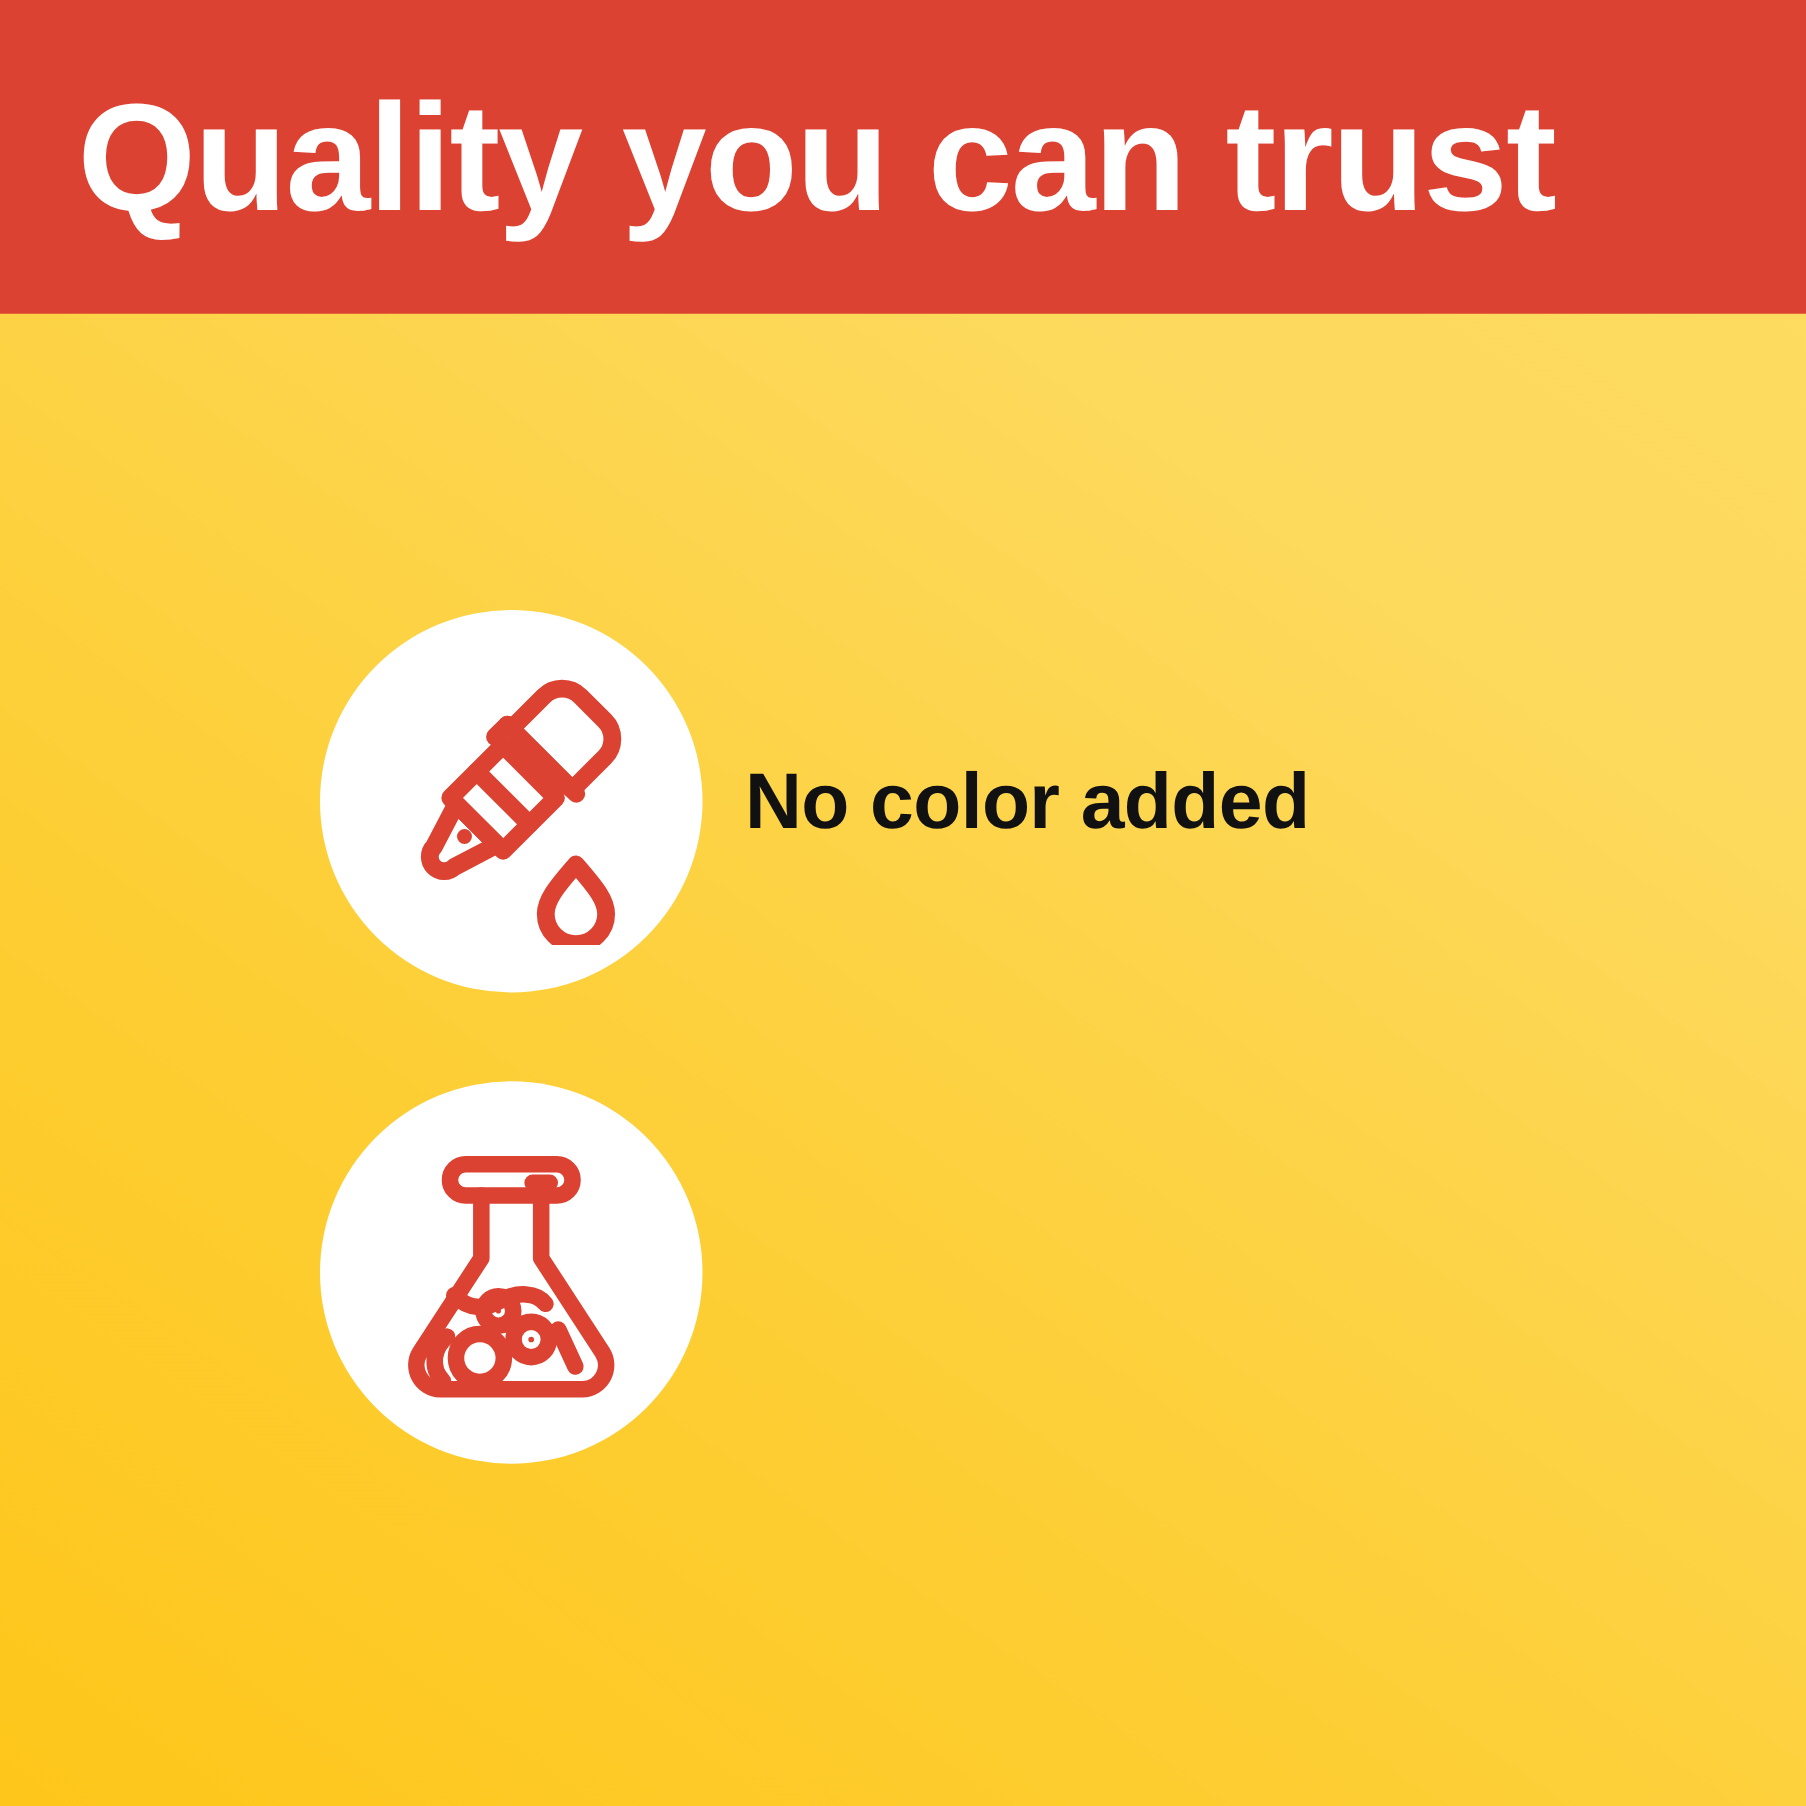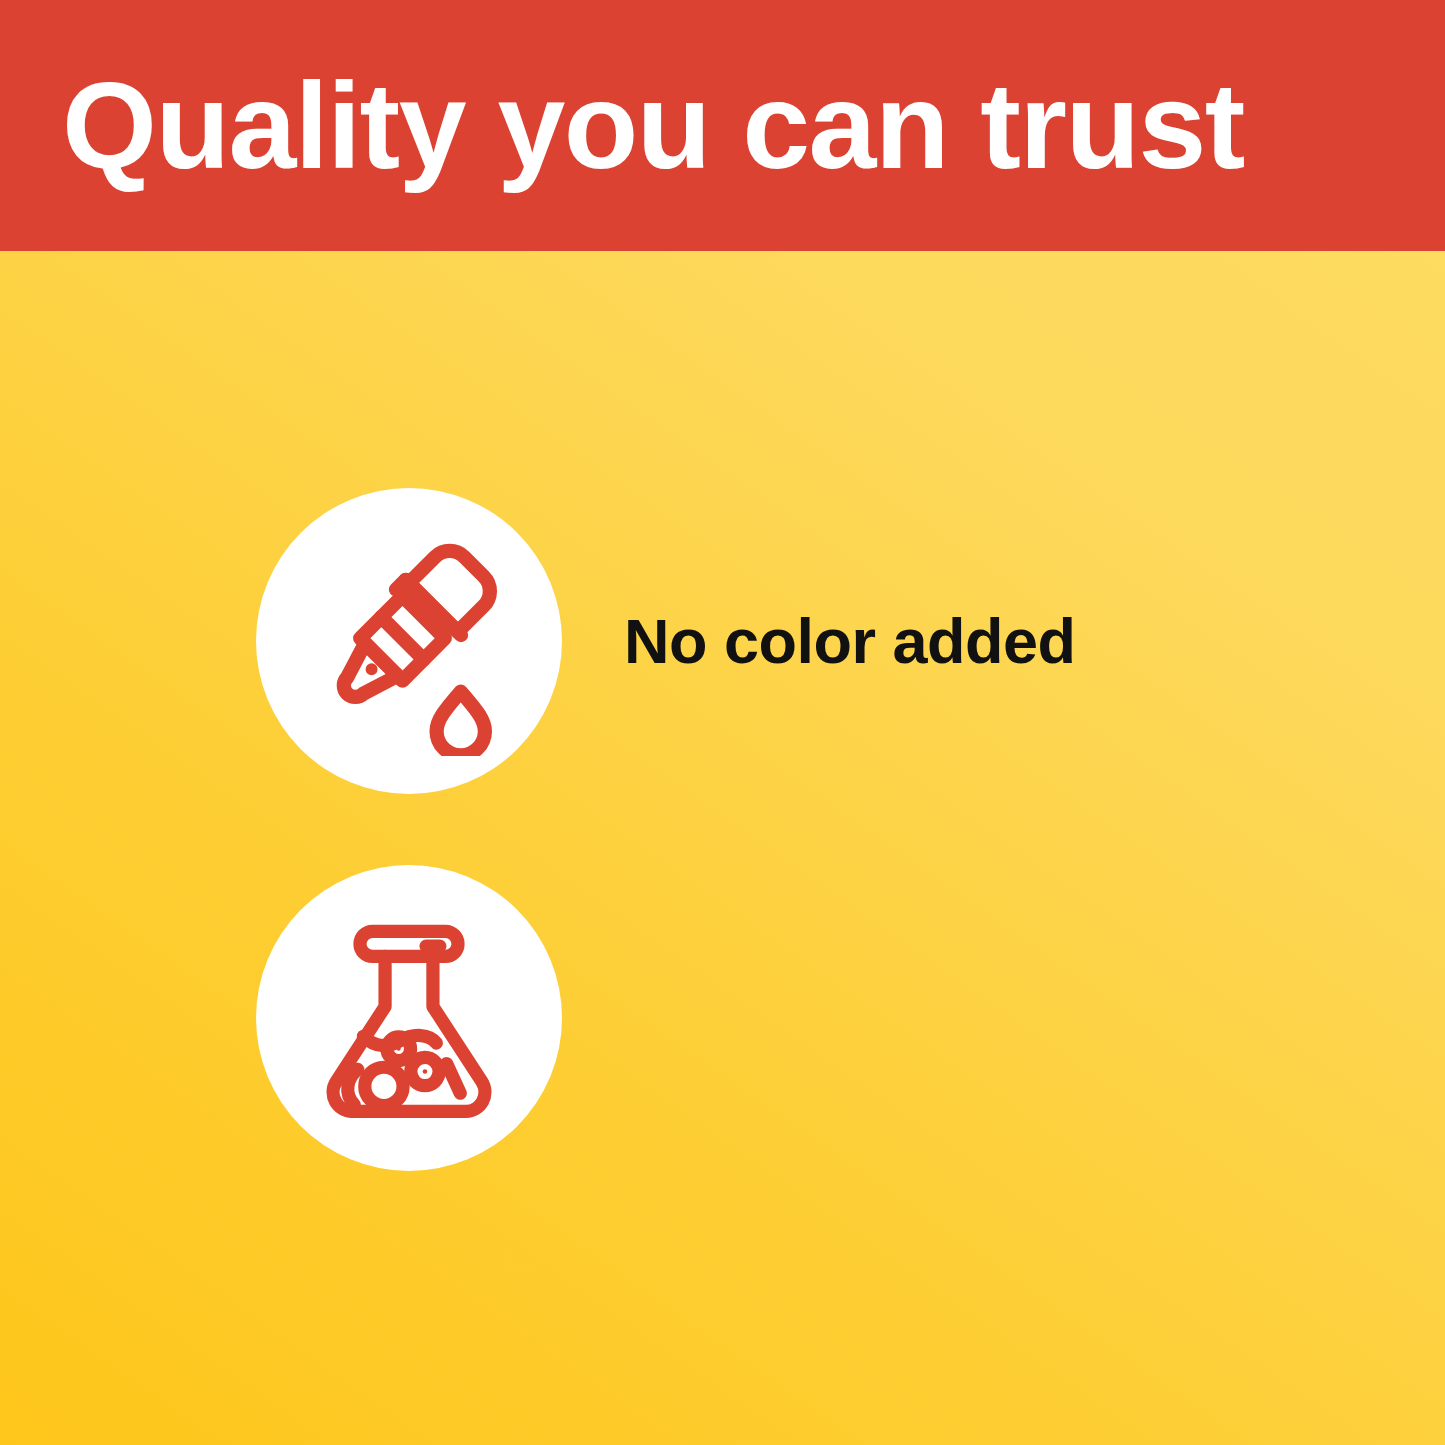--- a/index.html
+++ b/index.html
@@ -54,21 +54,21 @@
     top: 251px;
     width: 1445px;
     height: 1194px;
   }
   .feature-row {
     position: absolute;
     left: 256px;
     display: flex;
     align-items: center;
   }
-  .feature-row.row-0 { top: 237px; gap: 28px; }   
+  .feature-row.row-0 { top: 237px; }   
   .feature-row.row-1 { top: 614px; }   
 
   .icon-circle {
     width: 306px;
     height: 306px;
     border-radius: 50%;
     background: #FFFFFF;
     display: flex;
     align-items: center;
     justify-content: center;

